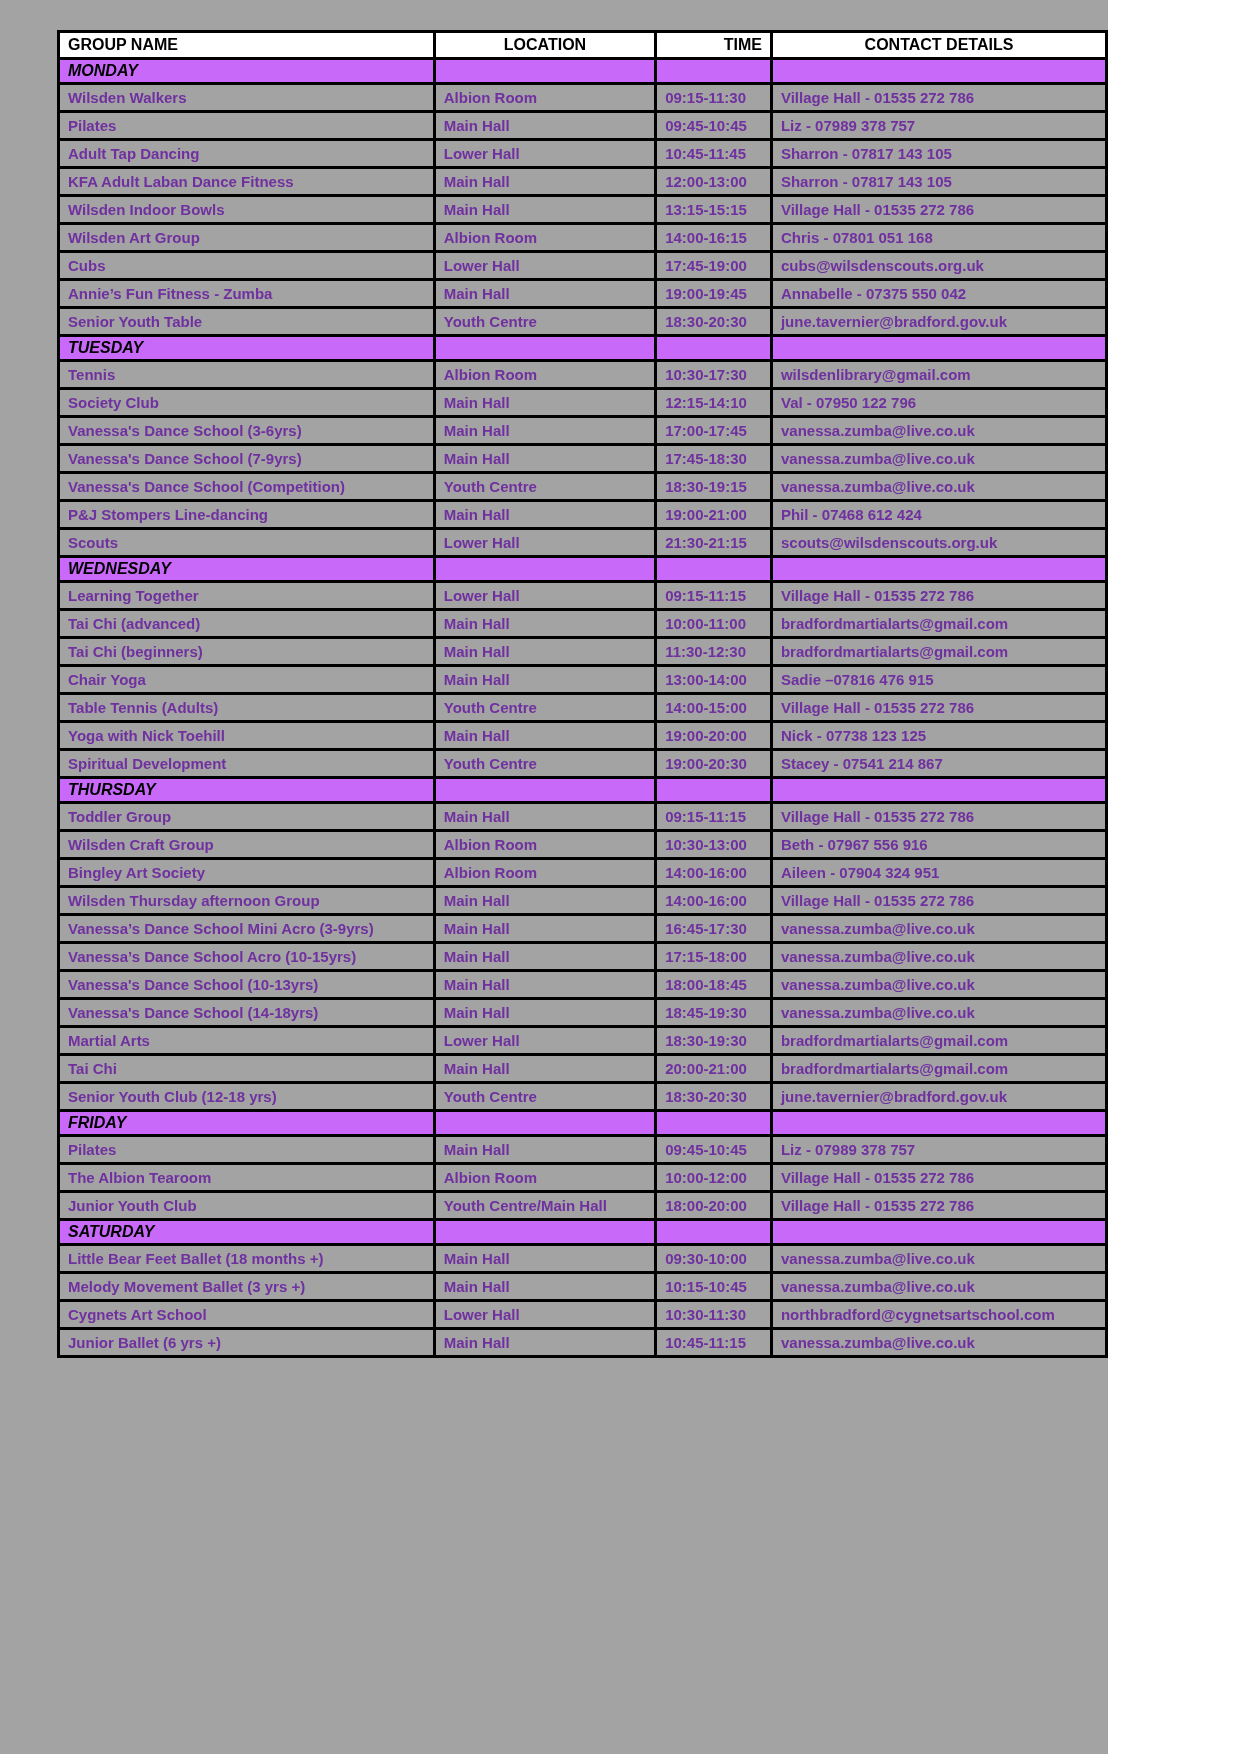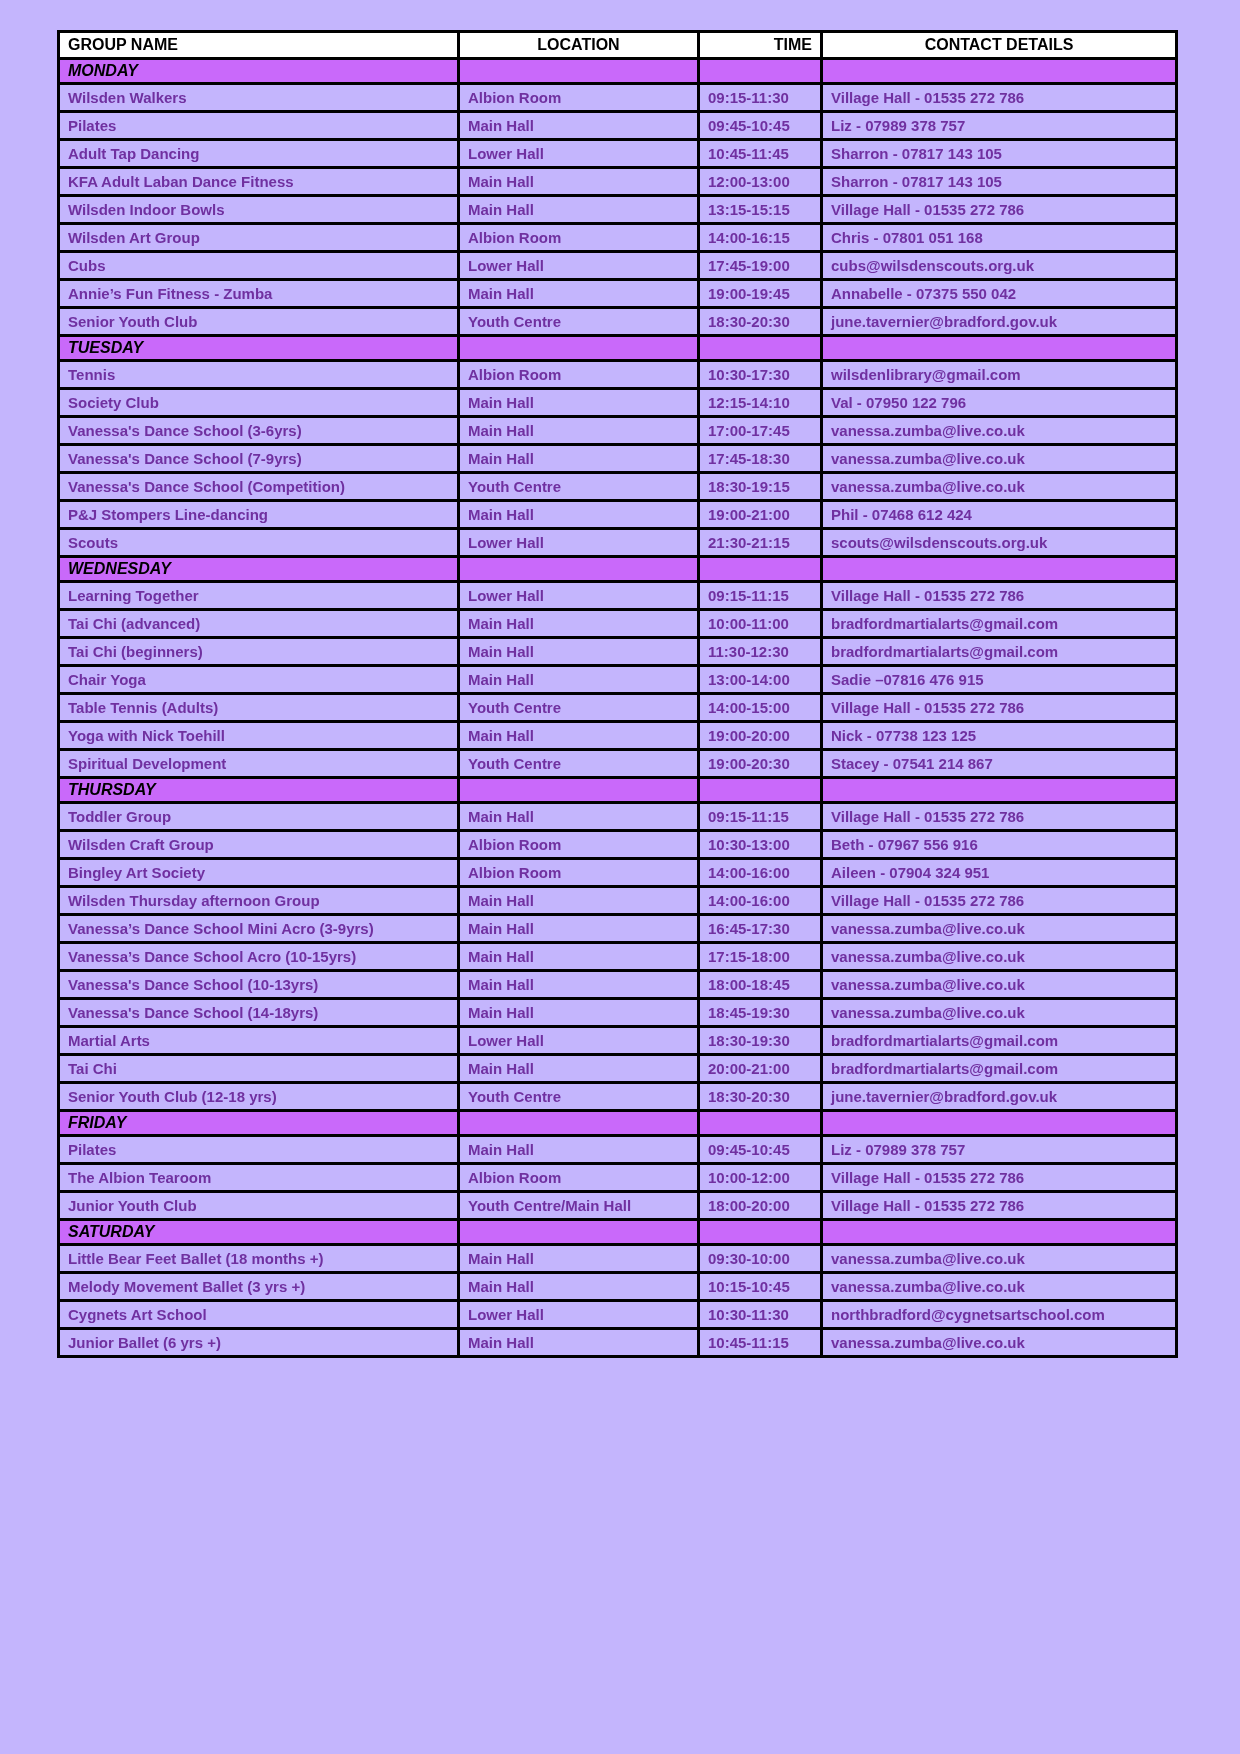--- a/index.html
+++ b/index.html
@@ -1,16 +1,16 @@
 <!DOCTYPE html>
 <html style="--band: #c969fa; --ink: #7030A0;"><head>
 <meta charset="utf-8">
 <style>
   html,body{margin:0;padding:0;background:#ffffff;}
-  #page{position:relative;width:1240px;height:1754px;background:#c4b5fd;overflow:hidden;
+  #page{position:relative;width:1108px;height:1754px;background:#a3a3a3;overflow:hidden;
         font-family:"Liberation Sans", sans-serif;}
   table#timetable{position:absolute;left:57px;top:30px;border-collapse:collapse;table-layout:fixed;
         border:3px solid #000;}
   col.c-group{width:400px;}
   col.c-location{width:240px;}
   col.c-time{width:123px;}
   col.c-contact{width:355px;}
   td{border:3px solid #000;padding:0 8px;height:28px;box-sizing:border-box;
      font-weight:bold;font-size:15px;color:var(--ink,#7030A0);
      white-space:nowrap;overflow:hidden;vertical-align:middle;}
@@ -89,21 +89,21 @@
           <td class="cell-time">17:45-19:00</td>
           <td class="cell-contact">cubs@wilsdenscouts.org.uk</td>
         </tr>
         <tr>
           <td class="cell-group">Annie’s Fun Fitness - Zumba</td>
           <td class="cell-location">Main Hall</td>
           <td class="cell-time">19:00-19:45</td>
           <td class="cell-contact">Annabelle - 07375 550 042</td>
         </tr>
         <tr>
-          <td class="cell-group">Senior Youth Club</td>
+          <td class="cell-group">Senior Youth Table</td>
           <td class="cell-location">Youth Centre</td>
           <td class="cell-time">18:30-20:30</td>
           <td class="cell-contact">june.tavernier@bradford.gov.uk</td>
         </tr>
         <tr class="day-row">
           <td>TUESDAY</td>
           <td></td>
           <td></td>
           <td></td>
         </tr>

